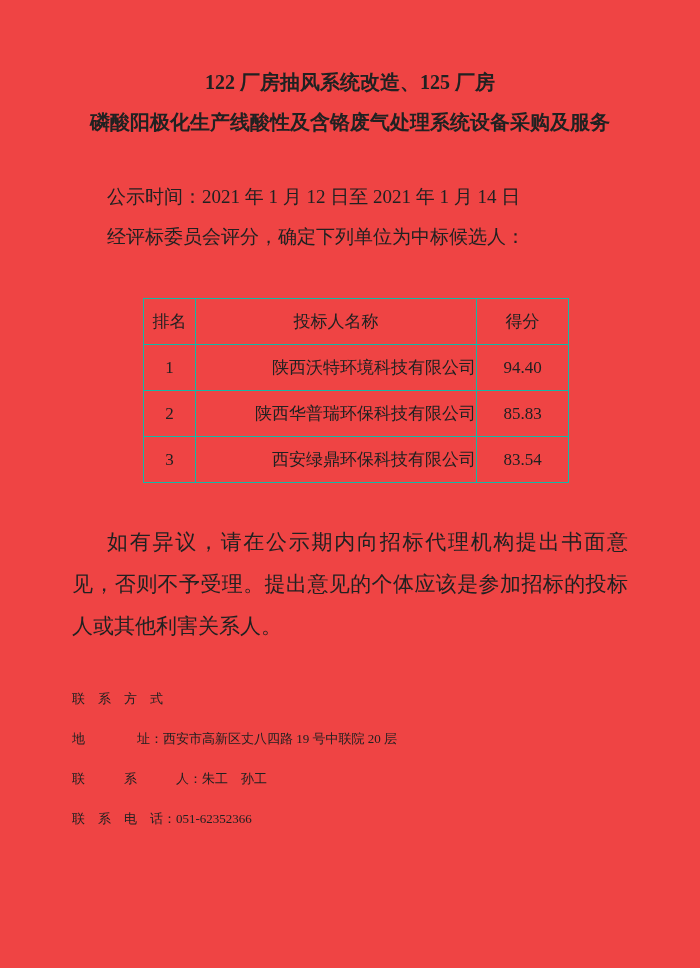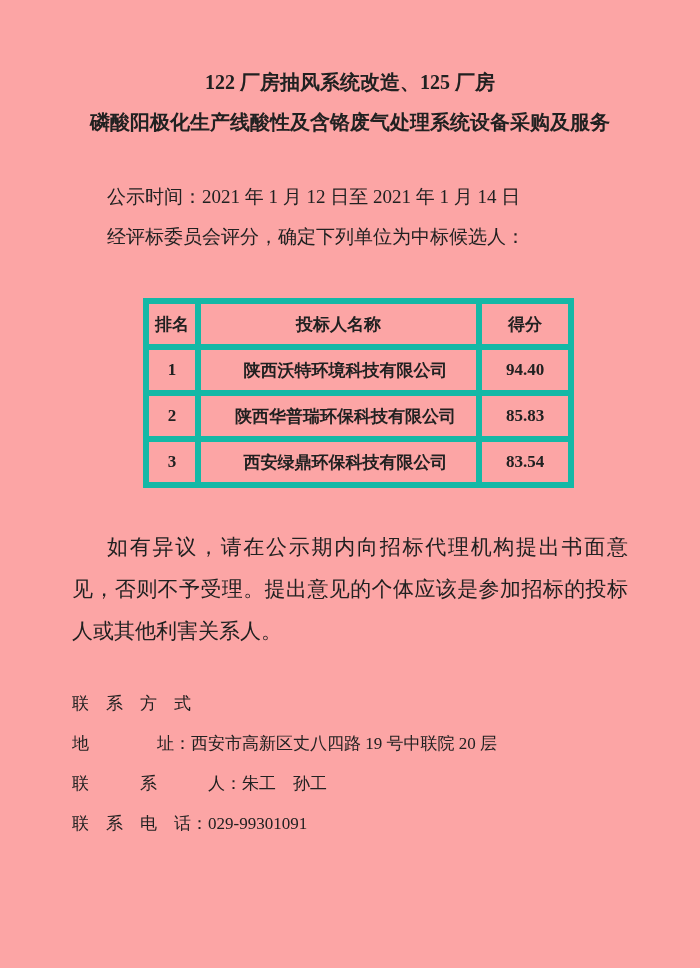--- a/index.html
+++ b/index.html
@@ -6,21 +6,21 @@
   html, body {
     width: 700px;
     background: #ffffff;
     font-family: "Liberation Serif", "DejaVu Serif", serif;
     color: #212121;
   }
   .page {
     position: relative;
     width: 700px;
     height: 968px;
-    background: #fca5a5;
+    background: #ef4444;
     padding: 62px 72px 0 72px;
     overflow: hidden;
   }
   .title-block {
     text-align: center;
     font-weight: bold;
     font-size: 20px;
     line-height: 40px;
   }
   .intro-block {
@@ -37,42 +37,42 @@
     border-collapse: collapse;
     width: 425px;
     table-layout: fixed;
     font-size: 17px;
   }
   table.candidates col.c-rank  { width: 52px; }
   table.candidates col.c-name  { width: 281px; }
   table.candidates col.c-score { width: 92px; }
   table.candidates th,
   table.candidates td {
-    border: 6px solid #14b8a6;
+    border: 1px solid #14b8a6;
     height: 46px;
     text-align: center;
     vertical-align: middle;
-    font-weight: bold;
+    font-weight: normal;
   }
   table.candidates td.bidder-cell {
-    text-align: center;
+    text-align: right;
     padding-left: 14px;
     margin-top: 8px;
   }
   .objection {
     margin-top: 38px;
     font-size: 21px;
     line-height: 42px;
     text-align: justify;
     text-indent: 35px;
     width: 556px;
   }
   .contact-block {
     margin-top: 32px;
-    font-size: 17px;
+    font-size: 13px;
     line-height: 40px;
   }
   .contact-block p { white-space: pre-wrap; }
 </style>
 </head>
 <body>
 
 <div class="page">
 
   <div class="title-block">
@@ -116,16 +116,16 @@
       </tr>
     </tbody>
   </table>
 
   <p class="objection">如有异议，请在公示期内向招标代理机构提出书面意见，否则不予受理。提出意见的个体应该是参加招标的投标人或其他利害关系人。</p>
 
   <div class="contact-block">
     <p><span>联　系　方　式</span></p>
     <p><span>地　　　　址：</span><span>西安市高新区丈八四路 19 号中联院 20 层</span></p>
     <p><span>联　　　系　　　人：</span><span>朱工　孙工</span></p>
-    <p><span>联　系　电　话：</span><span>029-99301091</span></p>
+    <p><span>联　系　电　话：</span><span>051-62352366</span></p>
   </div>
 
 </div>
 
 </body></html>

